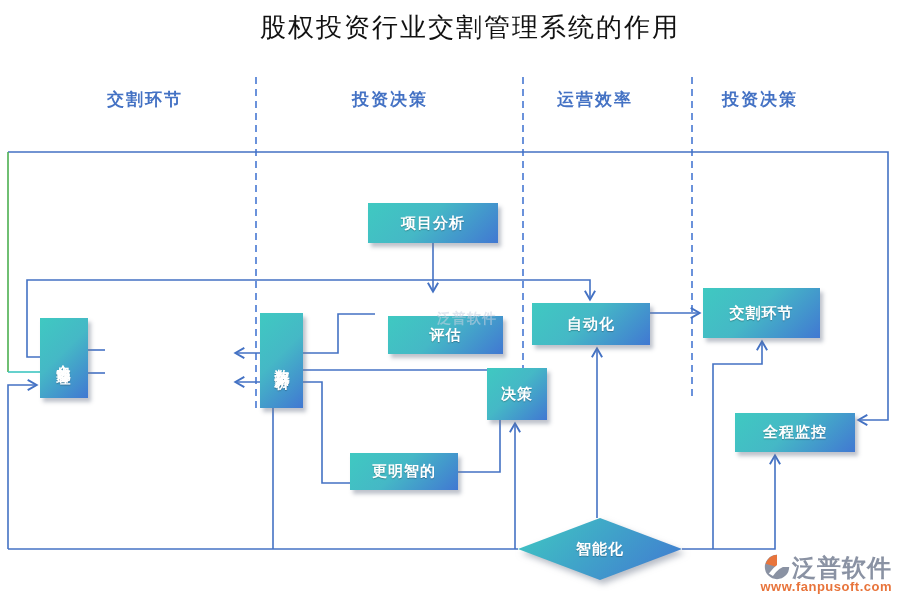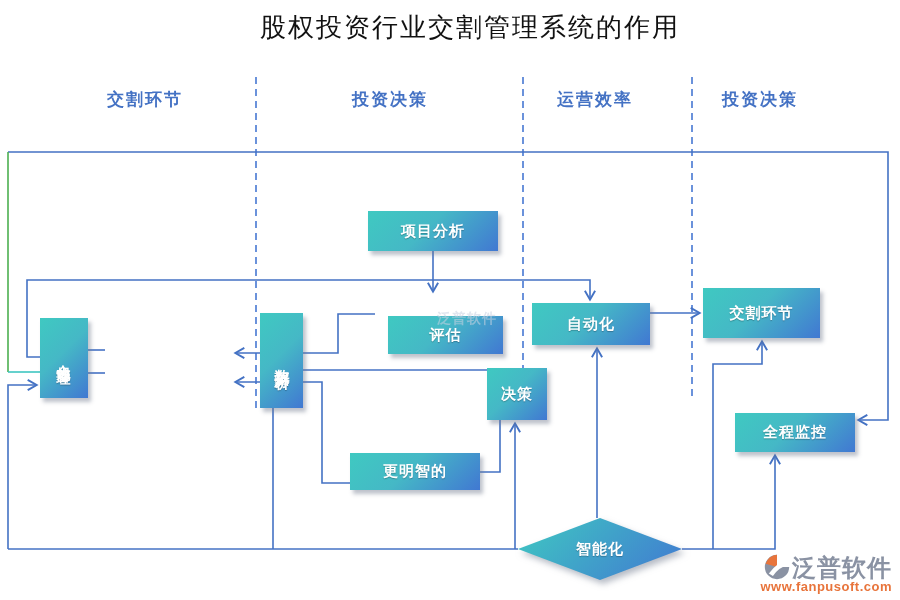--- a/index.html
+++ b/index.html
@@ -109,36 +109,36 @@
 
       <polyline points="500,420 500,472 458,472"></polyline>
 
       <polyline points="303,370 487,370"></polyline>
 
       <polyline points="682,549 775,549 775,456" marker-end="url(#arr)"></polyline>
       <polyline points="713,549 713,364 762,364 762,342" marker-end="url(#arr)"></polyline>
     </g>
   </svg>
 
-  <div class="node" style="left:368px;top:211px;width:130px;height:40px;">项目分析</div>
+  <div class="node" style="left:368px;top:203px;width:130px;height:40px;">项目分析</div>
 
   <div class="node" style="left:388px;top:295px;width:115px;height:38px;margin-top:21px;">评估</div>
 
   <div class="node vertical" style="left:260px;top:313px;width:43px;height:95px;">数据分析</div>
 
   <div class="node vertical" style="left:40px;top:318px;width:48px;height:80px;font-size:14px;">合规管理</div>
 
 
   <div class="node" style="left:532px;top:303px;width:118px;height:42px;">自动化</div>
 
   <div class="node" style="left:703px;top:288px;width:117px;height:50px;">交割环节</div>
 
   <div class="node" style="left:487px;top:368px;width:60px;height:52px;">决策</div>
 
-  <div class="node" style="left:350px;top:453px;width:130px;height:37px;">更明智的</div>
+  <div class="node" style="left:350px;top:453px;width:108px;height:37px;">更明智的</div>
 
   <div class="node" style="left:735px;top:413px;width:120px;height:39px;">全程监控</div>
 
   <div class="diamond-wrap" style="left:518px;top:518px;">
     <div class="diamond">智能化</div>
   </div>
 
   <div id="inline-watermark">泛普软件</div>
 
   <div id="corner-watermark">

